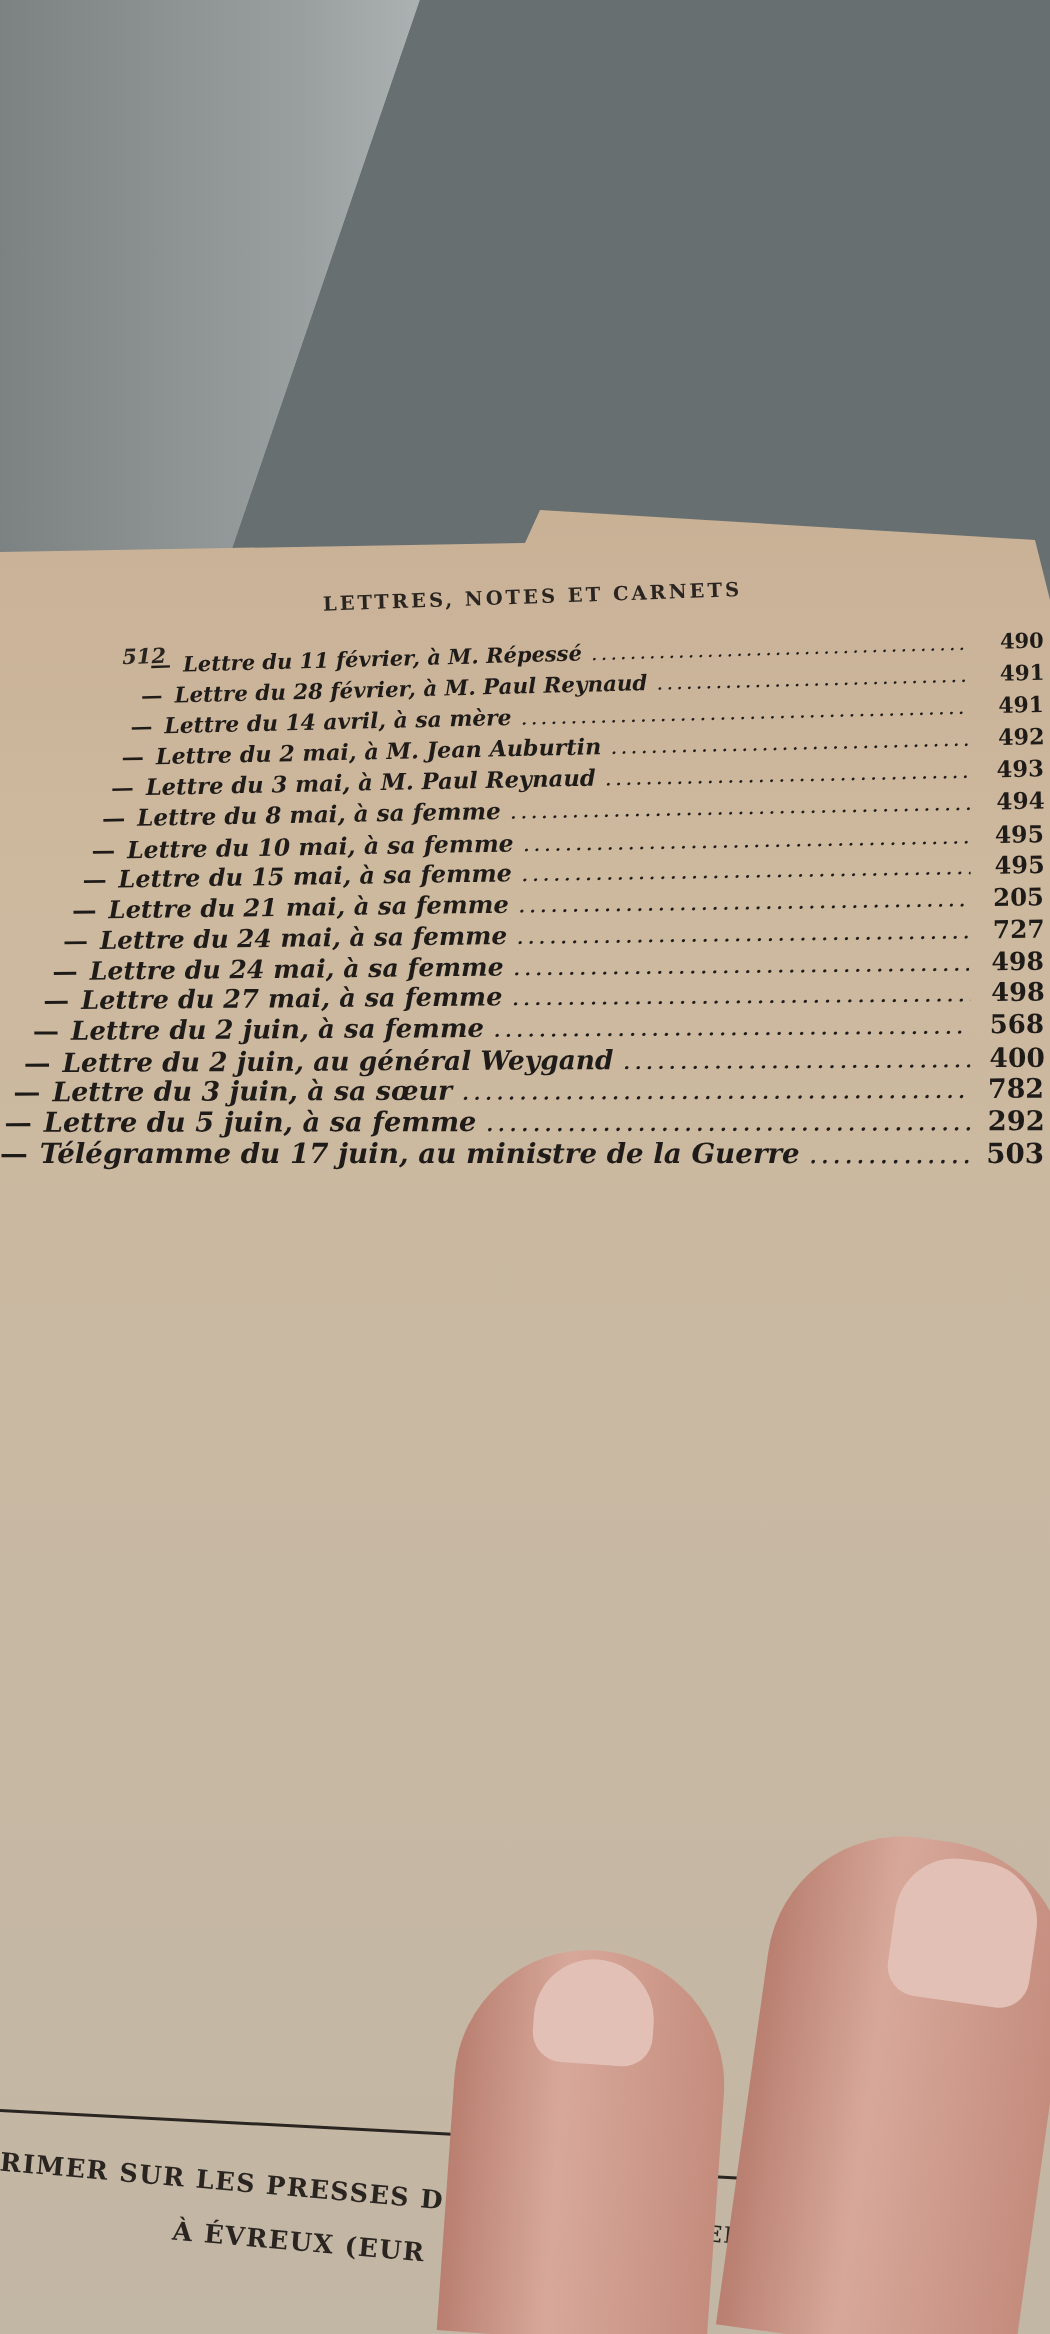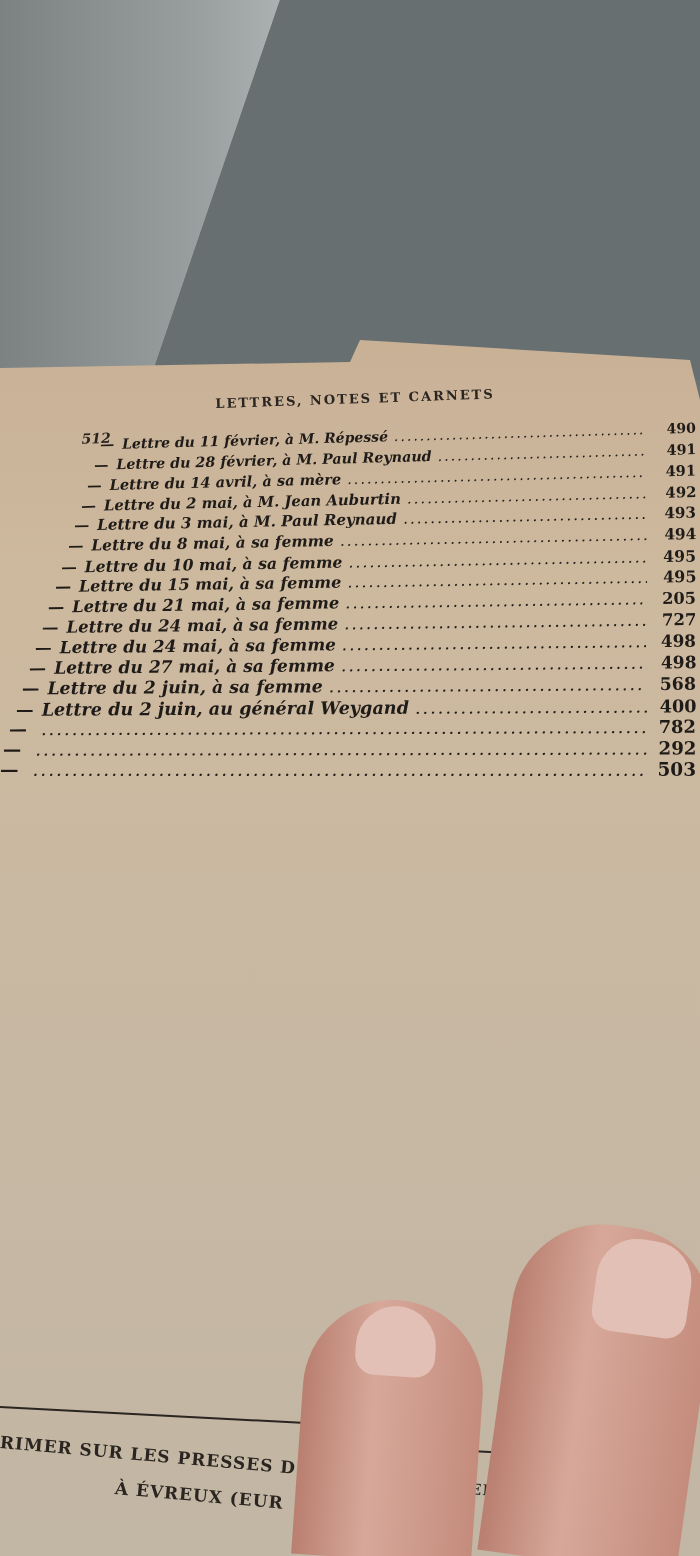--- a/index.html
+++ b/index.html
@@ -149,30 +149,33 @@
       <span class="pg">568</span>
     </div>
     <div class="toc-row" style="left: 15.5px; top: 268.8px; width: 680.5px; font-size: 17.64px; transform: rotate(-0.3deg);">
       <span class="dash">—</span>
       <span class="label">Lettre du 2 juin, au général Weygand</span>
       <span class="dots"></span>
       <span class="pg">400</span>
     </div>
     <div class="toc-row" style="left: 9px; top: 289.4px; width: 687px; font-size: 17.92px; transform: rotate(-0.2deg);">
       <span class="dash">—</span>
+      <span class="label">Lettre du 3 juin, à sa sœur</span>
       <span class="dots"></span>
       <span class="pg">782</span>
     </div>
     <div class="toc-row" style="left: 2.5px; top: 310px; width: 693.5px; font-size: 18.2px; transform: rotate(-0.1deg);">
       <span class="dash">—</span>
+      <span class="label">Lettre du 5 juin, à sa femme</span>
       <span class="dots"></span>
       <span class="pg">292</span>
     </div>
     <div class="toc-row" style="left: 0px; top: 330.6px; width: 696px; font-size: 18.48px; transform: rotate(0deg);">
       <span class="dash">—</span>
+      <span class="label">Télégramme du 17 juin, au ministre de la Guerre</span>
       <span class="dots"></span>
       <span class="pg">503</span>
     </div>
   </div>
 
 <div class="rule"></div>
 <div class="rule2"></div>
 <div class="colophon" style="left:0;top:1432px;">RIMER SUR LES PRESSES D</div>
 <div class="colophon" style="left:115px;top:1478px;">À ÉVREUX (EUR</div>
 <div class="colophon" style="left:470px;top:1480px;font-size:15px;">ERI</div>

